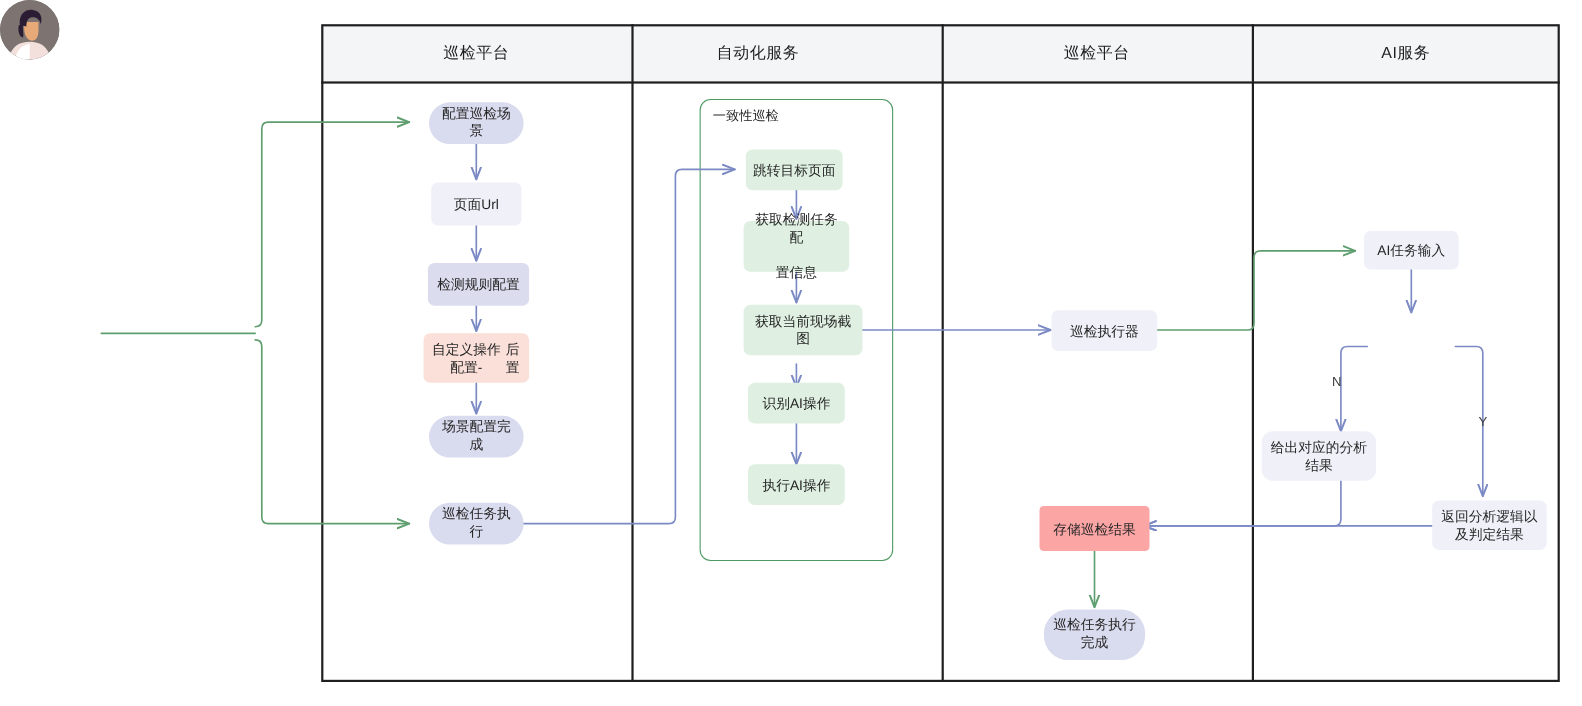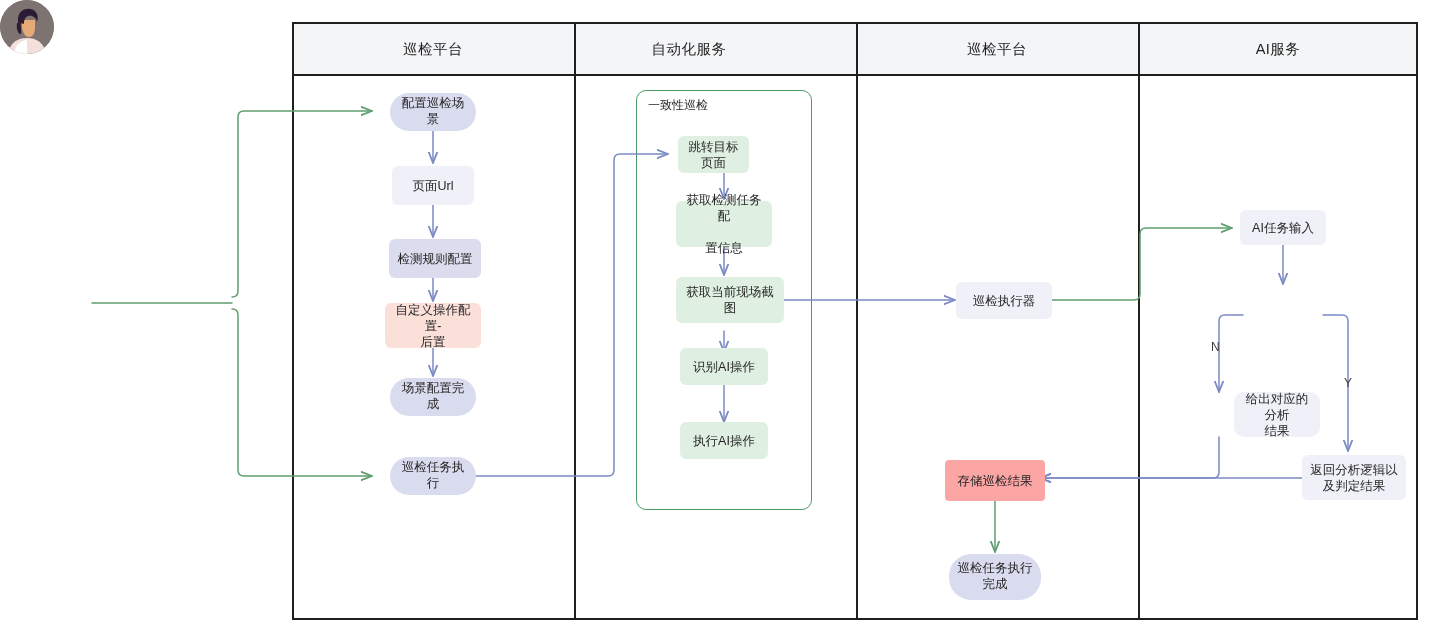--- a/index.html
+++ b/index.html
@@ -129,30 +129,30 @@
       <path d="M17,23 C16,29 18,34 21,34 C22,30 20,26 21,22 Z" fill="#2b1b33"></path>
     </svg>
   </div>
 
   <div class="node n-lav-pill" style="left:390px;top:93px;width:86px;height:38px;">配置巡检场景</div>
 
   <div class="node n-lav-pale" style="left:392px;top:166px;width:82px;height:39px;">页面Url</div>
 
   <div class="node n-lav" style="left:389px;top:239px;width:92px;height:39px;">检测规则配置</div>
 
-  <div class="node n-pink" style="left:385px;top:303px;width:96px;height:45px;flex-direction:column;">
+  <div class="node n-pink" style="left:385px;top:303px;width:96px;height:45px;flex-direction:row;">
     <span>自定义操作配置-</span>
     <span>后置</span>
   </div>
 
   <div class="node n-lav-pill" style="left:390px;top:378px;width:86px;height:38px;">场景配置完成</div>
 
   <div class="node n-lav-pill" style="left:390px;top:457px;width:86px;height:38px;">巡检任务执行</div>
 
-  <div class="node n-grn" style="left:678px;top:136px;width:71px;height:37px;">跳转目标页面</div>
+  <div class="node n-grn" style="left:678px;top:136px;width:88px;height:37px;">跳转目标页面</div>
 
   <div class="node n-grn" style="left:676px;top:201px;width:96px;height:46px;flex-direction:column;gap:16px;">
     <span>获取检测任务配</span>
     <span>置信息</span>
   </div>
 
   <div class="node n-grn" style="left:676px;top:277px;width:108px;height:46px;flex-direction:column;">
     <span>获取当前现场截</span>
     <span>图</span>
   </div>
@@ -166,21 +166,21 @@
   <div class="node n-grn-soft" style="left:945px;top:460px;width:100px;height:41px;">存储巡检结果</div>
 
   <div class="node n-lav-pill" style="left:949px;top:554px;width:92px;height:46px;flex-direction:column;">
     <span>巡检任务执行</span>
     <span>完成</span>
   </div>
 
   <div class="node n-lav-pale" style="left:1240px;top:210px;width:86px;height:35px;">AI任务输入</div>
 
 
-  <div class="node n-lav-pale" style="left:1234px;top:392px;width:86px;height:45px;flex-direction:column;border-radius:10px;">
+  <div class="node n-lav-pale" style="left:1147px;top:392px;width:104px;height:45px;flex-direction:column;border-radius:10px;">
     <span>给出对应的分析</span>
     <span>结果</span>
   </div>
 
   <div class="node n-lav-pale" style="left:1302px;top:455px;width:104px;height:45px;flex-direction:column;text-align:right;">
     <span>返回分析逻辑以</span>
     <span>及判定结果</span>
   </div>
 
   <div class="elabel" style="left:1211px;top:340px;">N</div>

